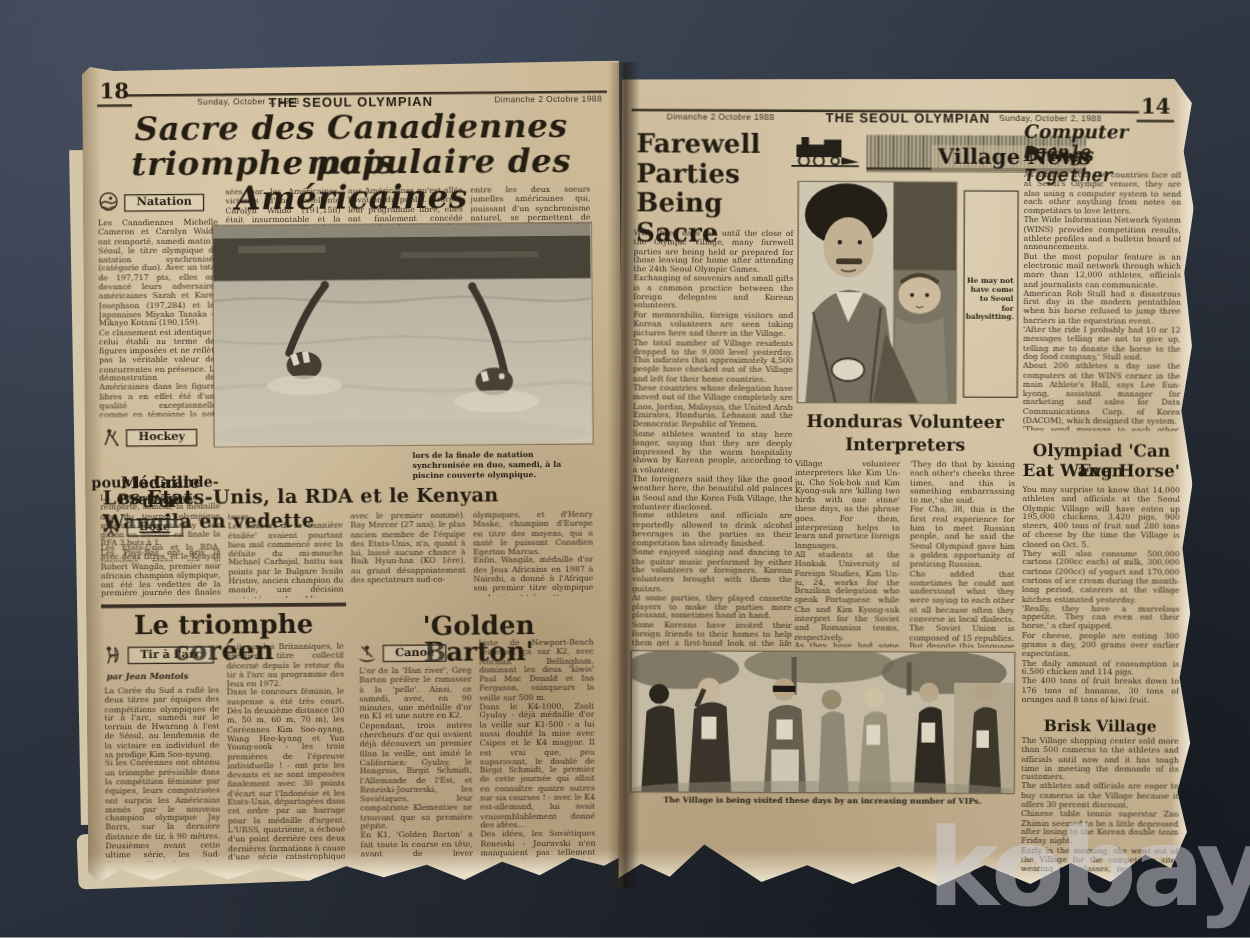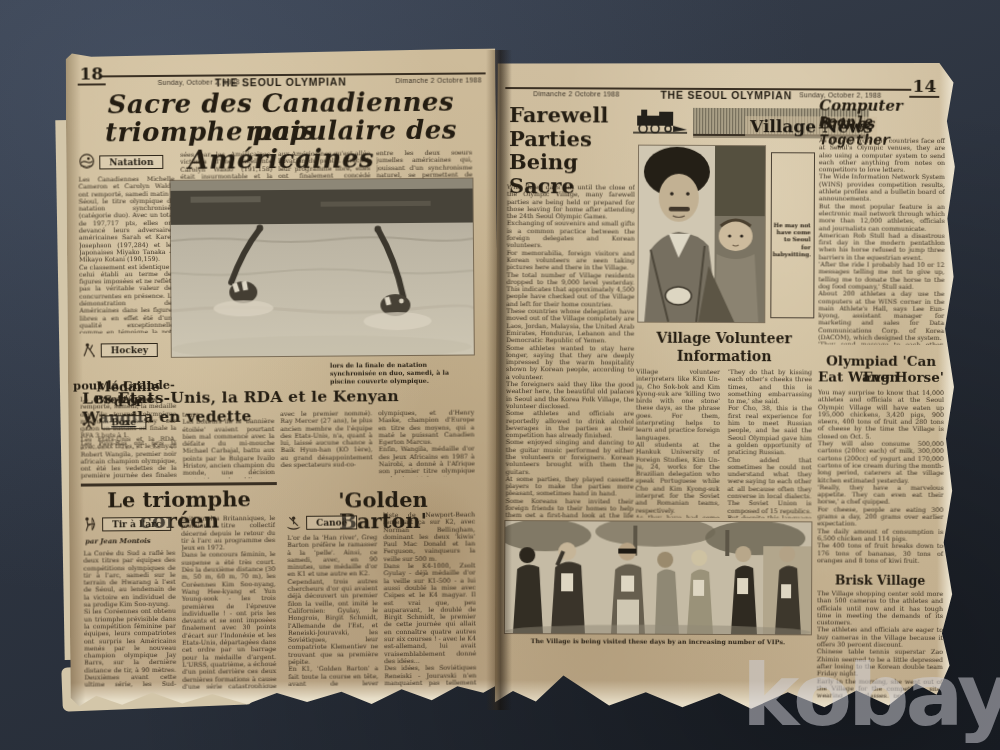--- a/index.html
+++ b/index.html
@@ -268,21 +268,21 @@
         <circle cx="91" cy="90" r="1.6" fill="#2a241c"></circle>
         <circle cx="103" cy="90" r="1.6" fill="#2a241c"></circle>
         <path d="M94 99 q3 2 6 0" stroke="#6b5a44" stroke-width="1.2" fill="none"></path>
         <path d="M78 108 Q97 118 116 108 L120 176 L76 176 Z" fill="#8b8371"></path>
         <path d="M70 120 L96 176 L60 176 Z" fill="#5c5545"></path>
       </svg>
     </div>
     <div class="capbox" style="left:274px;top:90px;width:42px;height:164px;"></div>
     <div class="abs cap" style="left:276px;top:160px;width:38px;font-size:5.8px;text-align:right;">He may not have come to Seoul for babysitting.</div>
 
-    <div class="abs mid-hl" style="left:138px;top:268px;width:180px;">Village Volunteer Information</div>
+    <div class="abs mid-hl" style="left:138px;top:268px;width:180px;">Honduras Volunteer Interpreters</div>
     <div class="abs bt" style="left:140px;top:306px;width:84px;height:150px;">Village volunteer interpreters like Kim Un-ju, Cho Sok-bok and Kim Kyong-suk are 'killing two birds with one stone' these days, as the phrase goes. For them, interpreting helps to learn and practice foreign languages.
 All students at the Hankuk University of Foreign Studies, Kim Un-ju, 24, works for the Brazilian delegation who speak Portuguese while Cho and Kim Kyong-suk interpret for the Soviet and Romanian teams, respectively.
 As they have had some experience conversing in the foreign language at college, interpreting alone is not posing a big problem. What baffles them is, as Kim Un-ju points out, the irreconciliable cultural differences.
 'Of course I had some difficulties talking with them in Portuguese for the first few days, but now I have no problem at all,' Un-ju said.
 She said she was a bit embarrassed when Brazilians first offered to exchange Brazilian-style greetings.</div>
     <div class="abs bt" style="left:232px;top:306px;width:84px;height:150px;">'They do that by kissing each other's cheeks three times, and this is something embarrassing to me,' she said.
 For Cho, 38, this is the first real experience for him to meet Russian people, and he said the Seoul Olympiad gave him a golden opportunity of praticing Russian.
 Cho added that sometimes he could not understand what they were saying to each other at all because often they converse in local dialects. The Soviet Union is composed of 15 republics.
 But despite this language problem, he said he felt happy to think he was now imparting a Korean image in their hearts though their stay here was brief.
 As it turned out, the Romanian custom has it that such question is usual when directed at a woman of Un-ju's age, provided that she has already accepted a proposal from her fiance. He misunderstood Kyong-suk was already engaged to be married.</div>

